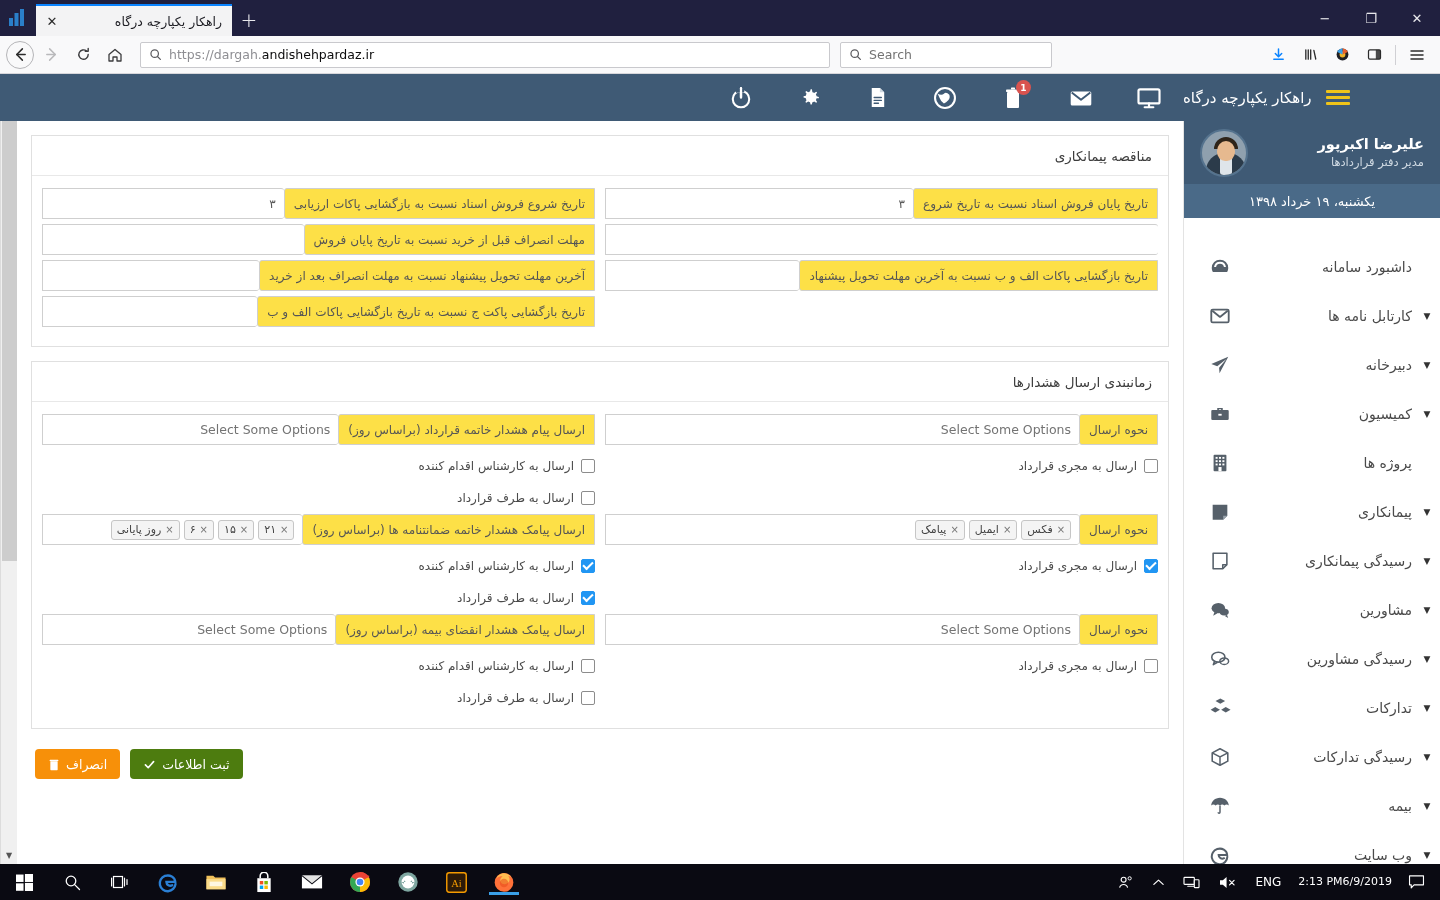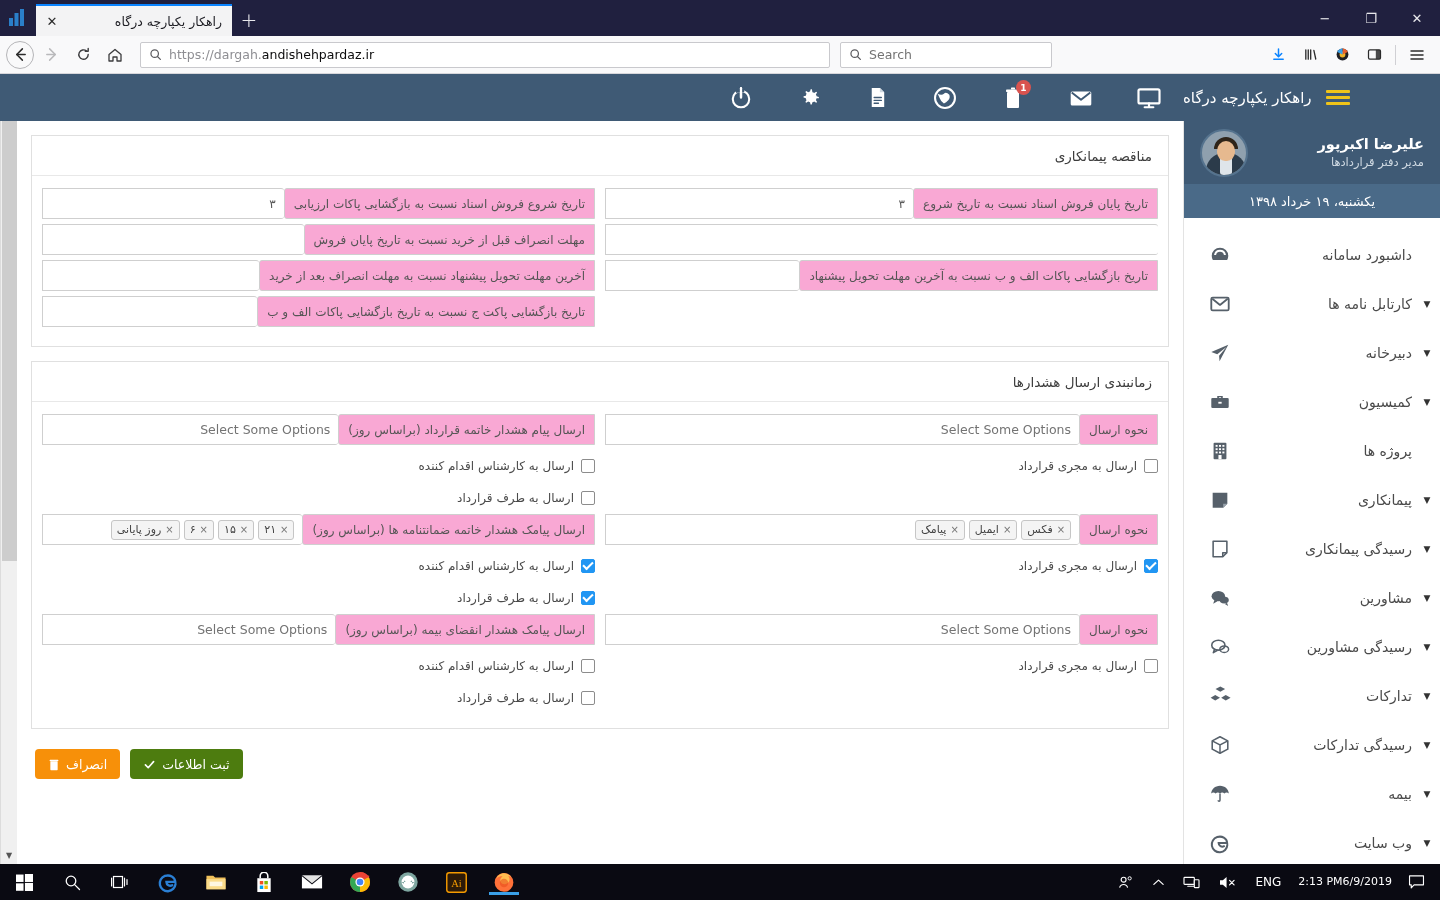--- a/index.html
+++ b/index.html
@@ -118,21 +118,21 @@
   .avatar .hair { position:absolute; width:24px; height:12px; background:#2e2419; border-radius:12px 12px 0 0; left:12px; top:6px; }
   .avatar .body { position:absolute; width:40px; height:22px; background:#2b3b4a; border-radius:18px 18px 0 0; left:4px; bottom:0; }
   .avatar .shirt { position:absolute; width:12px; height:18px; background:#dfe5ea; left:18px; bottom:0; border-radius: 3px; }
   .profile-txt { flex: 1; text-align: right; line-height: 1.35; }
   .profile-name { font-size: 14.5px; font-weight: bold; }
   .profile-role { font-size: 11.5px; color: #cfd9e2; }
   .datebar {
     background: #4a6party; background: #4a6a88; color: #fff; font-size: 13px;
     height: 34px; display: flex; align-items: center; justify-content: center;
   }
-  .menu { flex: 1; overflow: hidden; padding-top: 12px; background: #fff; }
+  .menu { flex: 1; overflow: hidden; padding-top: 24px; background: #fff; }
   .menu-item {
     height: 49px; display: flex; align-items: center; padding: 0 0 0 10px;
     color: #4a4a4a; font-size: 14px; gap: 0;
   }
   .mi-icon {
     width: 52px; flex: 0 0 52px; display: flex; align-items: center; justify-content: center;
     color: #56606a;
   }
   .mi-label { flex: 1; text-align: right; padding-right: 2px; white-space: nowrap; }
   .mi-caret { width: 26px; flex: 0 0 26px; display: flex; align-items: center; justify-content: center; color: #333; font-size: 9px;}
@@ -148,21 +148,21 @@
     height: 40px; display: flex; align-items: center; justify-content: flex-start;
     padding: 0 16px; border-bottom: 1px solid #e8e8e8; font-size: 13.5px; color: #3c3c3c;
   }
   .panel-body { padding: 12px 10px 14px 10px; }
 
   .row { display: flex; gap: 10px; margin-bottom: 5px; }
   .col { flex: 1 1 0; min-width: 0; }
 
   .input-group { display: flex; height: 31px; direction: rtl; }
   .ig-label {
-    background: #f9a8d4; border: 1px solid #cfcfcf; color: #555; font-size: 12px;
+    background: #fde047; border: 1px solid #cfcfcf; color: #555; font-size: 12px;
     display: flex; align-items: center; padding: 0 9px; white-space: nowrap;
     border-radius: 3px 0 0 3px; order: 1;
   }
   .ig-input {
     flex: 1 1 auto; min-width: 0; border: 1px solid #cfcfcf; border-right: none;
     background: #fff; border-radius: 0 3px 3px 0; order: 2;
     display: flex; align-items: center; padding: 0 8px; font-size: 12px; color: #555;
     justify-content: flex-start;
   }
   .ig-input .val { font-size: 12px; color: #555; }

